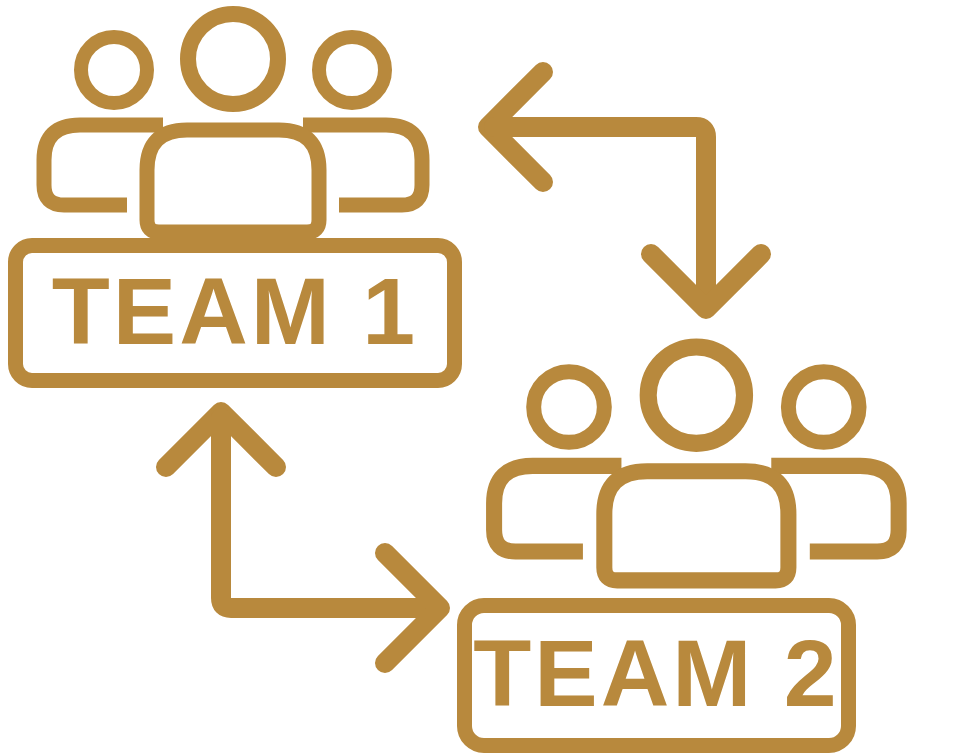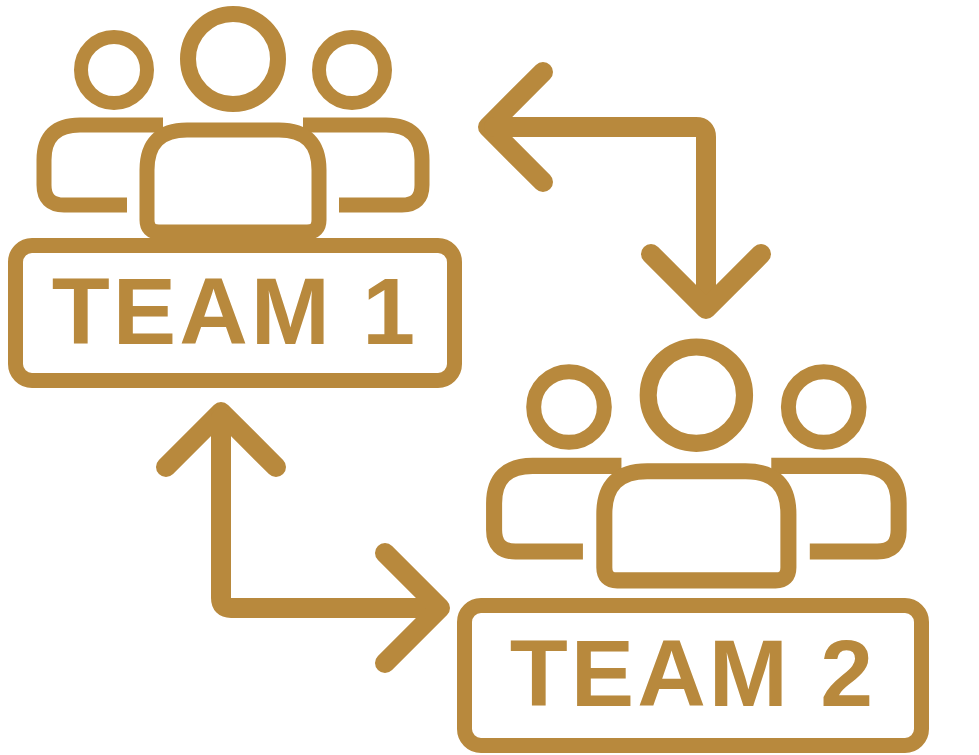--- a/index.html
+++ b/index.html
@@ -29,21 +29,21 @@
     font-weight: 700;
     font-size: 95px;
     letter-spacing: 3px;
     line-height: 1;
     white-space: nowrap;
     transform: translateY(-2px);
   }
   #team1-icon { left: 0px;   top: 0px;   }
   #team2-icon { left: 447px; top: 332px; }
   #team1-box  { left: 8px;   top: 238px; width: 454px; height: 150px; }
-  #team2-box  { left: 457px; top: 598px; width: 472px; height: 155px; }
+  #team2-box  { left: 457px; top: 598px; width: 399px; height: 155px; border-radius: 27px; }
   #arrow-top    { left: 450px; top: 45px;  }
   #arrow-bottom { left: 135px; top: 390px; }
 </style>
 </head>
 <body>
 
 <div class="canvas">
 
   <svg id="team1-icon" class="abs gold" width="470" height="240" viewBox="0 0 470 240" fill="none" stroke="currentColor">
     <g>

